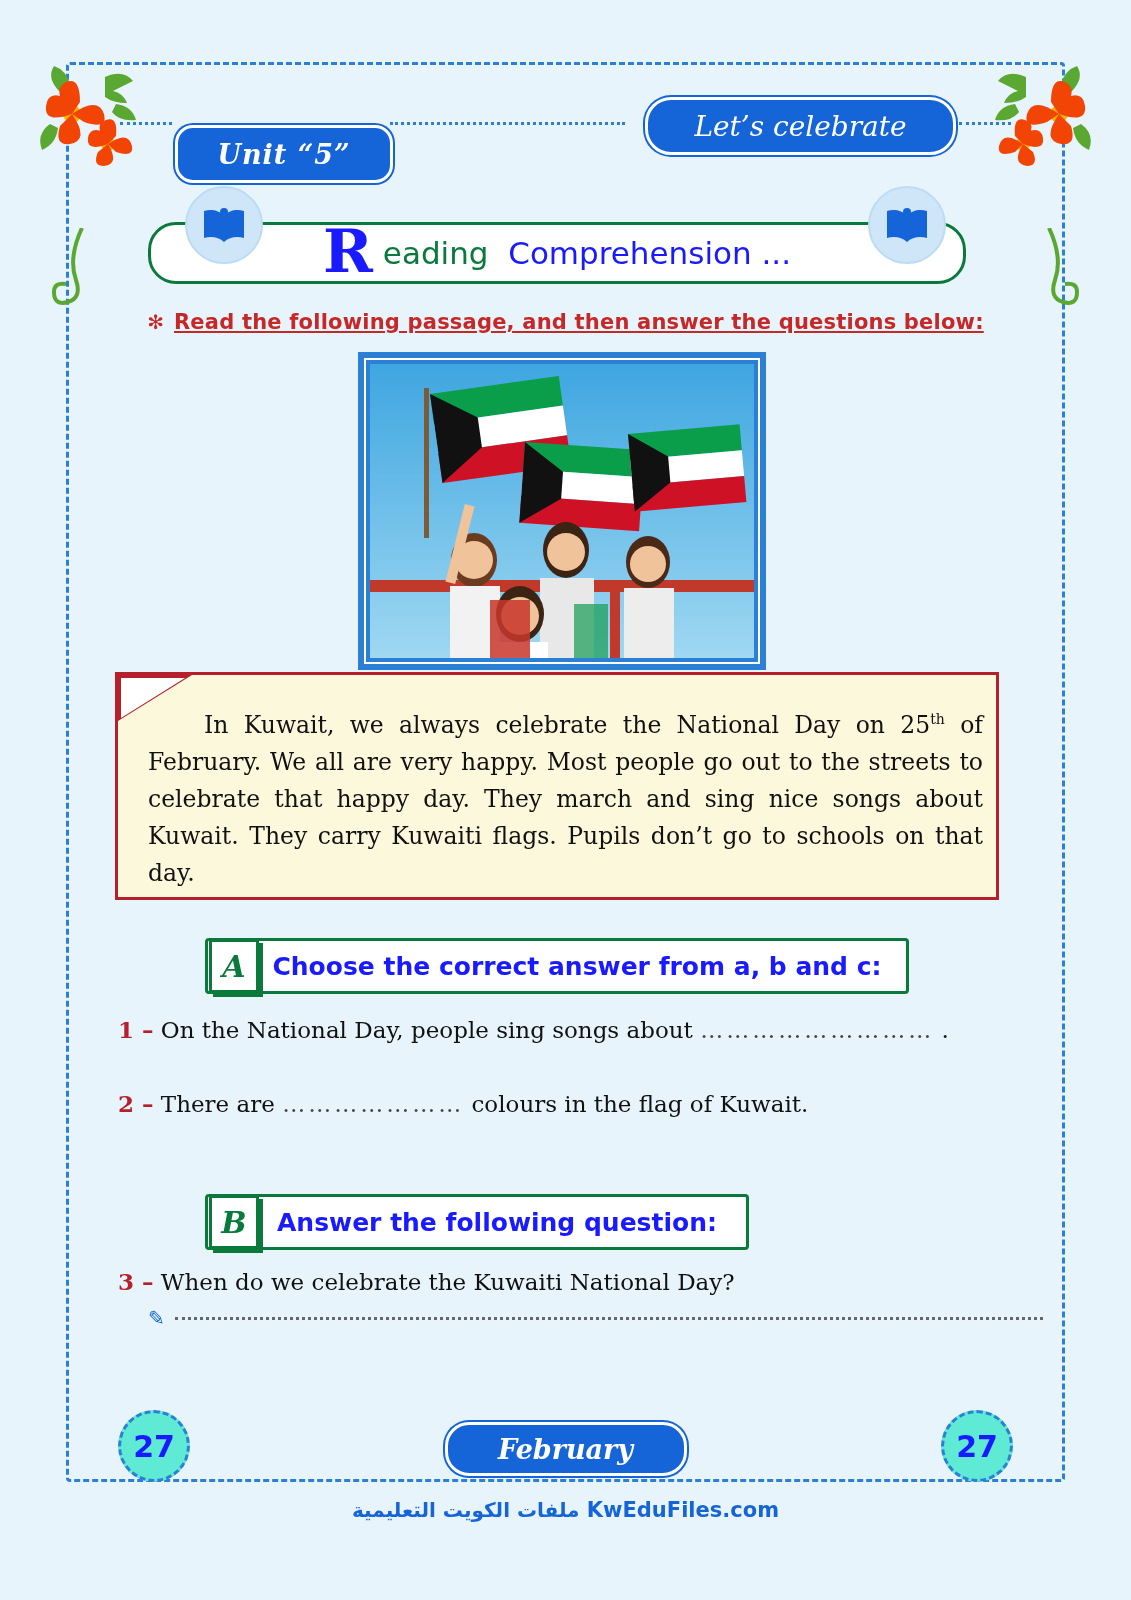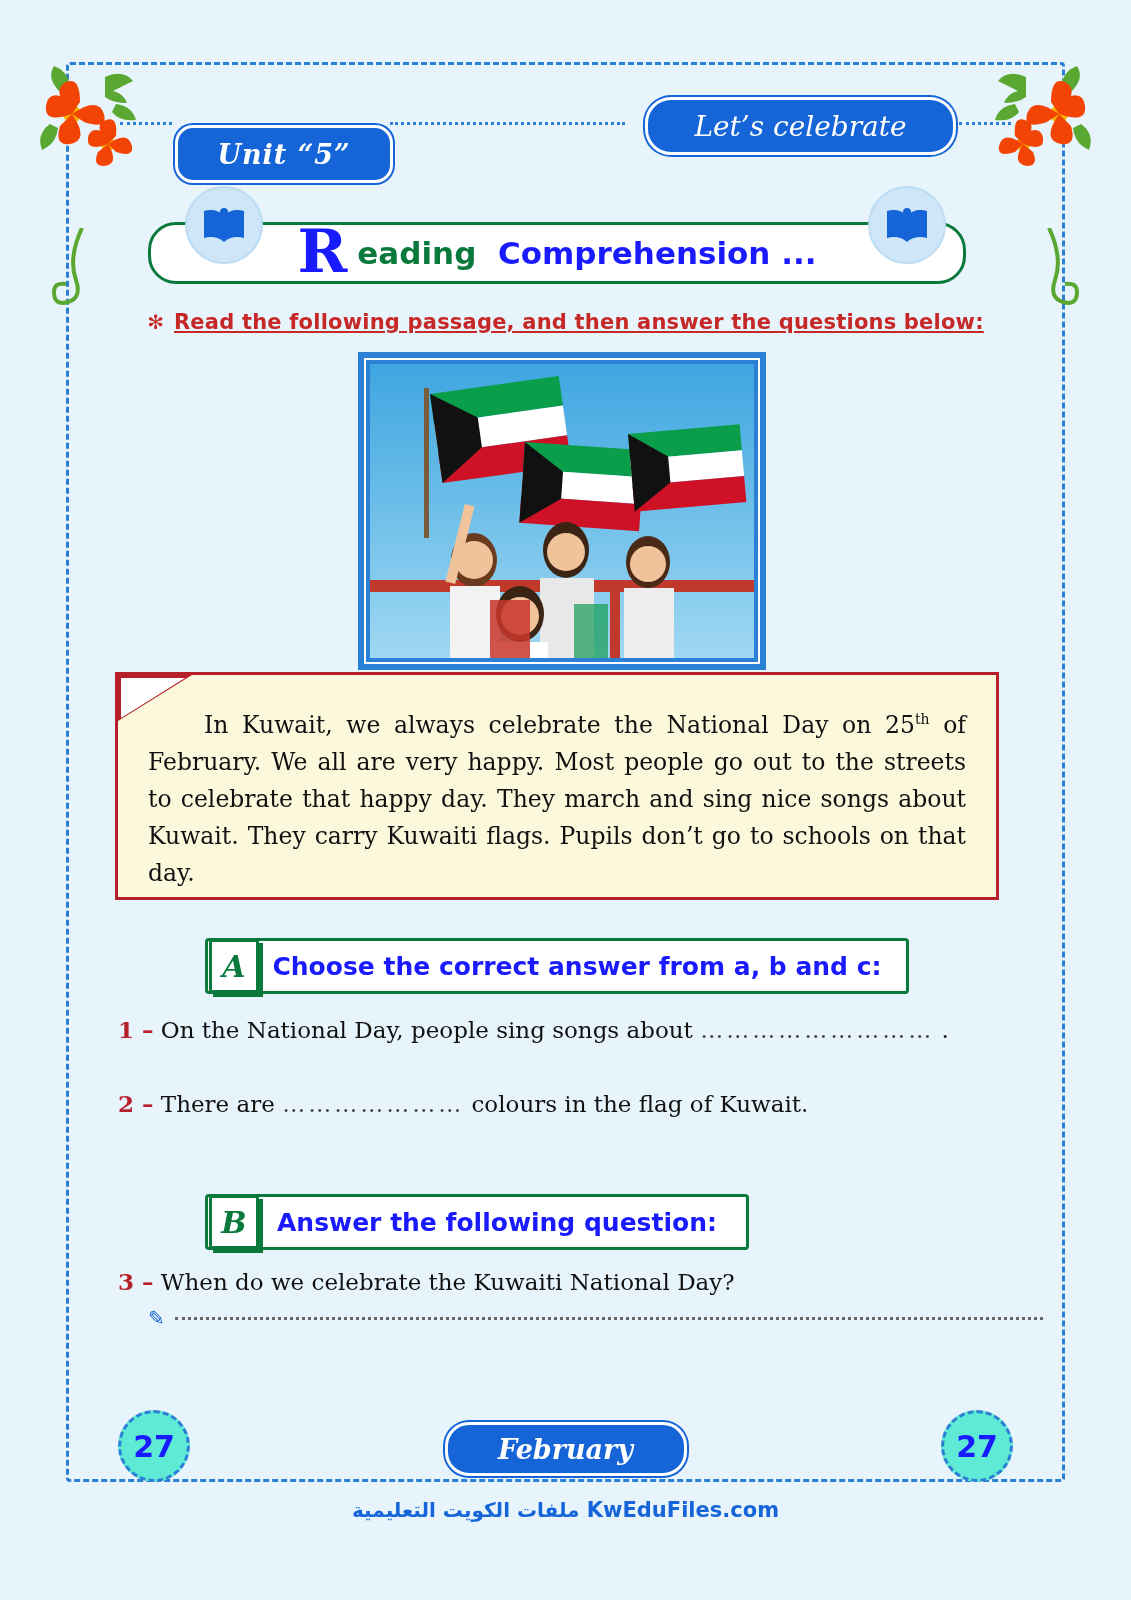--- a/index.html
+++ b/index.html
@@ -75,21 +75,21 @@
   .banner-text{
     position:absolute;left:0;right:0;top:0;height:56px;
     display:flex;align-items:center;justify-content:center;
     gap:10px;
   }
   .big-r{
     font-family:"DejaVu Serif", serif;font-weight:bold;font-size:60px;
     color:#1a1aff;line-height:50px;position:relative;top:-2px;
   }
   .banner-rest{
-    font-family:"DejaVu Sans", sans-serif;font-weight:bold;font-size:31px;
+    font-family:"DejaVu Sans", sans-serif;font-weight:normal;font-size:31px;
     color:#1a1aff;
   }
   .banner-rest .green{color:#0a7a3c;}
   .circ-icon{
     position:absolute;width:74px;height:74px;border-radius:50%;
     background:#cfe6f8;border:2px solid #bcdcf4;
     display:flex;align-items:center;justify-content:center;
   }
   .ci-left{left:185px;top:186px;}
   .ci-right{right:185px;top:186px;}
@@ -115,21 +115,21 @@
     position:absolute;inset:6px;overflow:hidden;background:#57b9e8;
   }
   .photo svg{display:block;width:100%;height:100%;}
 
   
   .passage{
     position:absolute;left:115px;top:672px;width:878px;height:222px;
     background:#fbf8dc;border:3px solid #b5202a;
   }
   .passage-inner{
-    padding:26px 30px 0 30px;
+    padding:26px 13px 0 30px;
     font-family:"DejaVu Serif", serif;
     font-size:23.5px;line-height:37px;color:#111111;
     text-align:justify;
   }
   .passage-inner .indent{display:inline-block;width:56px;}
   .dogear{
     position:absolute;left:0;top:0;width:74px;height:46px;overflow:hidden;
   }
   .dogear .tri1{
     position:absolute;left:0;top:0;width:0;height:0;

